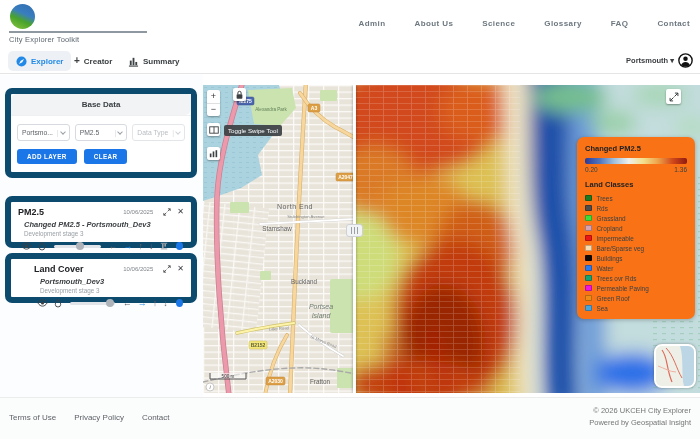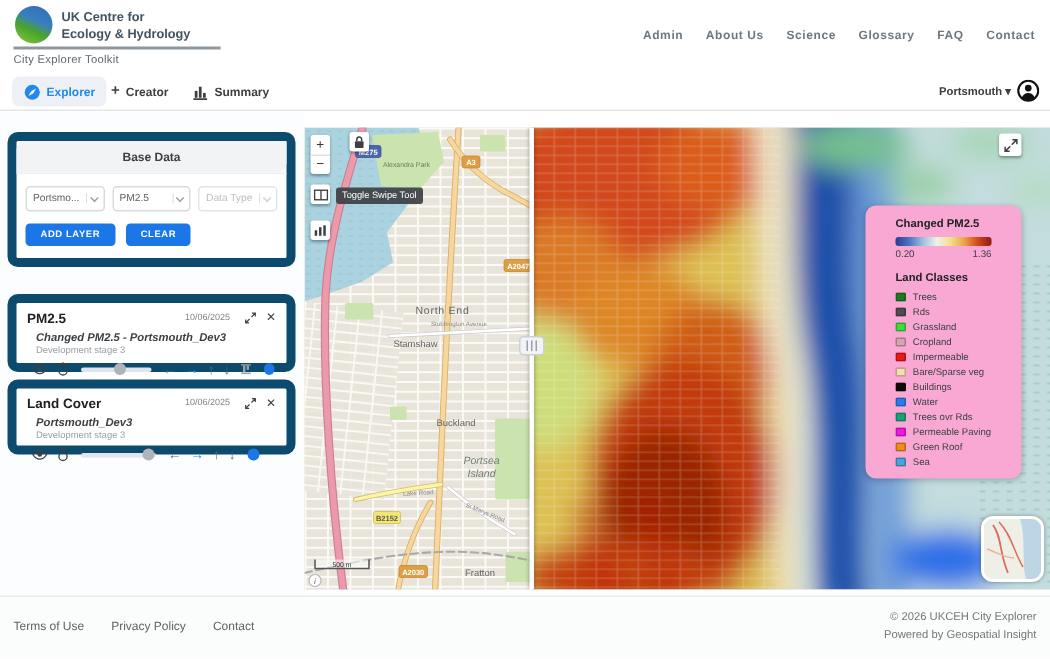--- a/index.html
+++ b/index.html
@@ -6,21 +6,21 @@
     font-family:"Liberation Sans",sans-serif;position:relative;overflow:hidden;}
   *{box-sizing:border-box;}
 
   
   .header{position:absolute;top:0;left:0;right:0;height:48px;background:#fff;}
   .logo{position:absolute;left:10px;top:4px;width:25px;height:25px;border-radius:50%;
     background:linear-gradient(205deg,#2f6cb0 0%,#3a7ec0 40%,#49a32c 62%,#8cc63f 100%);}
   .brand{position:absolute;left:41px;top:6px;font-size:8.5px;font-weight:bold;color:#42535e;line-height:1.25;}
   .brand-rule{position:absolute;left:9px;top:31px;width:138px;height:1.5px;background:#8d98a0;}
   .app-subtitle{position:absolute;left:9px;top:35px;font-size:7.5px;color:#5c6770;letter-spacing:.2px;}
-  .topnav{position:absolute;right:10px;top:19px;display:flex;gap:15px;font-size:8px;
+  .topnav{position:absolute;right:10px;top:19px;display:flex;gap:29px;font-size:8px;
     font-weight:bold;color:#6d7880;letter-spacing:.4px;text-align:center;}
   .topnav span{cursor:pointer;}
 
   
   .tabbar{position:absolute;top:48px;left:0;right:0;height:26px;background:#fff;border-bottom:1px solid #e3e5e7;}
   .tab{position:absolute;top:3px;height:20px;display:flex;align-items:center;gap:4px;
     font-size:8px;font-weight:bold;color:#3c4043;padding:0 8px;border-radius:5px;cursor:pointer;}
   .tab.active{background:#edf1f5;color:#2289e8;}
   .tab svg{display:block;}
   .city-picker{position:absolute;right:26px;top:8px;font-size:7.5px;font-weight:bold;color:#3c4043;cursor:pointer;}
@@ -75,22 +75,22 @@
   .zoomctl span{flex:1;display:flex;align-items:center;justify-content:center;font-size:9px;color:#333;cursor:pointer;line-height:1;}
   .zoomctl .zdiv{height:1px;background:#e0e0e0;flex:none;}
   .tooltip{position:absolute;left:21px;top:40px;height:11px;line-height:11px;background:rgba(60,64,67,.92);
     color:#fff;font-size:6.2px;padding:0 4px;border-radius:2px;white-space:nowrap;}
   .divider-line{position:absolute;left:150px;top:0;width:3px;height:308px;background:rgba(255,255,255,.95);
     box-shadow:0 0 3px rgba(0,0,0,.4);cursor:col-resize;}
   .divider-handle{position:absolute;left:143px;top:139px;width:17px;height:13px;background:#f1f3f4;
     border:1px solid #cdd1d5;border-radius:3px;display:flex;gap:1.5px;align-items:center;justify-content:center;cursor:col-resize;}
   .divider-handle i{width:1.5px;height:7px;background:#9aa0a6;}
 
-  .legend{position:absolute;left:374px;top:52px;width:104px;background:#f9a8d4;border-radius:7px;
-    box-shadow:0 1px 4px rgba(0,0,0,.25);padding:7px 20px 6px;}
+  .legend{position:absolute;left:374px;top:52px;width:118px;background:#f97316;border-radius:7px;
+    box-shadow:0 1px 4px rgba(0,0,0,.25);padding:7px 8px 6px;}
   .lg-title{font-size:7.5px;font-weight:bold;color:#202124;margin-bottom:5px;}
   .lg-bar{height:6px;border-radius:2px;margin-bottom:2px;}
   .lg-minmax{display:flex;justify-content:space-between;font-size:6.5px;color:#3c4043;margin-bottom:7px;}
   .lg-sub{font-size:7.5px;font-weight:bold;color:#202124;margin-bottom:4px;}
   .lg-item{display:flex;align-items:center;gap:5px;height:10px;font-size:6.4px;color:#3c4043;}
   .lg-swatch{width:6.5px;height:6.5px;border-radius:1px;border:.5px solid rgba(0,0,0,.25);flex:none;}
 
   .inset{position:absolute;left:451px;top:259px;width:42px;height:44px;border:2px solid #fff;border-radius:8px;
     overflow:hidden;box-shadow:0 0 3px rgba(0,0,0,.35);background:#eef0e7;cursor:pointer;}
 
@@ -98,24 +98,20 @@
   .footer{position:absolute;left:0;right:0;bottom:0;height:42px;background:#fbfcfc;border-top:1px solid #ececec;}
   .f-links{position:absolute;left:9px;top:15px;display:flex;gap:18px;font-size:8px;color:#5f6368;justify-content:flex-end;}
   .f-links span{cursor:pointer;}
   .f-right{position:absolute;right:9px;top:7px;text-align:right;font-size:7.5px;color:#757575;line-height:1.6;}
 </style>
 </head>
 <body>
 
 <div class="header">
   <div class="logo"></div>
-  <div class="brand">
-    <div>UK Centre for</div>
-    <div>Ecology &amp; Hydrology</div>
-  </div>
   <div class="brand-rule"></div>
   <div class="app-subtitle">City Explorer Toolkit</div>
   <div class="topnav">
     <span>Admin</span>
     <span>About Us</span>
     <span>Science</span>
     <span>Glossary</span>
     <span>FAQ</span>
     <span>Contact</span>
   </div>
@@ -222,21 +218,21 @@
           <rect x="1" y="1" width="8" height="1.2" fill="#9aa0a6"></rect>
           <rect x="2.5" y="2.2" width="2" height="5.5" fill="#9aa0a6"></rect>
           <rect x="5.5" y="2.2" width="2" height="3.5" fill="#9aa0a6"></rect>
           <rect x="1" y="8" width="8" height="1.2" fill="#9aa0a6"></rect>
         </svg>
       </span>
       <span class="active-dot"></span>
     </div>
   </div>
 
-  <div class="card layer-card" style="top:178px;height:50px;">
+  <div class="card layer-card" style="top:178px;height:50px;padding-left:16px;">
     <div class="lc-head">
       <span class="lc-title">Land Cover</span>
       <span class="lc-date">10/06/2025</span>
       <span class="lc-iconbtn">
         <svg width="8" height="8" viewBox="0 0 10 10">
           <path d="M6.2,1 H9 V3.8 M9,1 L5.8,4.2 M3.8,9 H1 V6.2 M1,9 L4.2,5.8" stroke="#3c4043" stroke-width="1" fill="none"></path>
         </svg>
       </span>
       <span class="lc-close">✕</span>
     </div>

